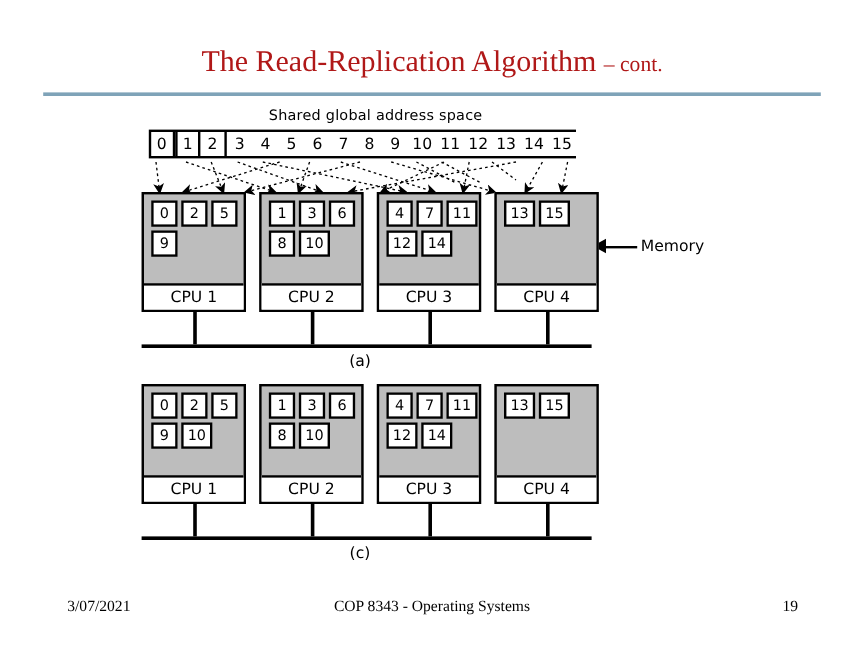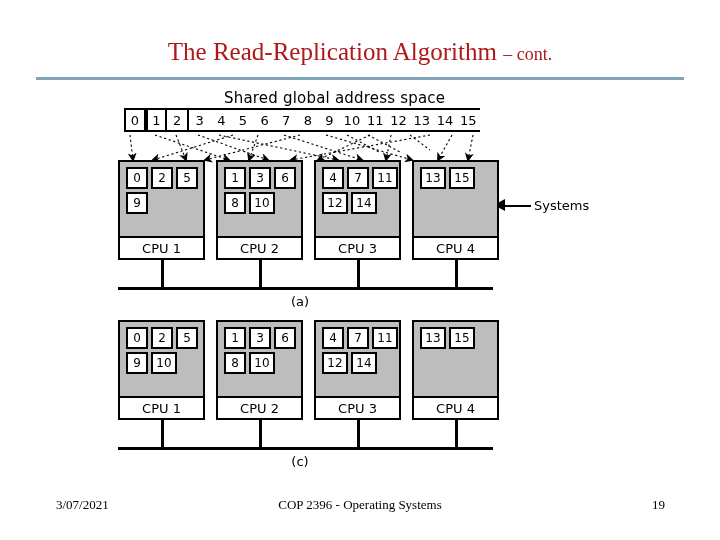--- a/index.html
+++ b/index.html
@@ -54,21 +54,21 @@
     position: absolute;
     font-family: "DejaVu Sans", "Liberation Sans", sans-serif;
     color: #000000;
     white-space: nowrap;
   }
 
   
   #addr-caption {
     left: 224px;
     top: 3px;
-    font-size: 15px;
+    font-size: 12px;
     letter-spacing: 0.2px;
   }
 
   #addr-bar {
     position: absolute;
     left: 124px;
     top: 22px;
     width: 356px;
     height: 24px;
     border-top: 2px solid #000;
@@ -248,21 +248,21 @@
     </g>
     <g stroke="#000" stroke-width="1.1" fill="none" stroke-dasharray="2.2,2.6">
       <path d="M347,49 L379,66"></path>
       <path d="M368,49 L400,66"></path>
       <path d="M410,49 L430,64"></path>
     </g>
   </svg>
 
   <div id="memory-arrow-head"></div>
   <div id="memory-arrow-line"></div>
-  <div class="fig-text" id="memory-label">Systems</div>
+  <div class="fig-text" id="memory-label">Memory</div>
 
   <div id="panels-root">
       <div class="cpu-box" style="left: 118px; top: 74px; width: 87px; height: 100px;">
         <div class="cpu-mem-area">
           <div class="mem-cell" style="left: 6px; top: 5px; width: 22px; height: 22px; line-height: 19px;">0</div>
           <div class="mem-cell" style="left: 31px; top: 5px; width: 22px; height: 22px; line-height: 19px;">2</div>
           <div class="mem-cell" style="left: 56px; top: 5px; width: 22px; height: 22px; line-height: 19px;">5</div>
           <div class="mem-cell" style="left: 6px; top: 30px; width: 22px; height: 22px; line-height: 19px;">9</div>
         </div>
         <div class="cpu-label">CPU 1</div>
@@ -341,15 +341,15 @@
         <div class="cpu-label">CPU 4</div>
       </div>
       <div class="bus-stem" style="left: 454.5px; top: 334px; height: 27px;"></div>
       <div class="bus-line" style="left: 118px; top: 361px; width: 375px;"></div>
       <div class="fig-text panel-caption" style="left: 0px; width: 600px; top: 368px;">(c)</div>
     </div>
 </div>
 
 <div id="footer">
   <span class="f-date">3/07/2021</span>
-  <span class="f-center">COP 2396 - Operating Systems</span>
+  <span class="f-center">COP 8343 - Operating Systems</span>
   <span class="f-page">19</span>
 </div>
 
 </body></html>

